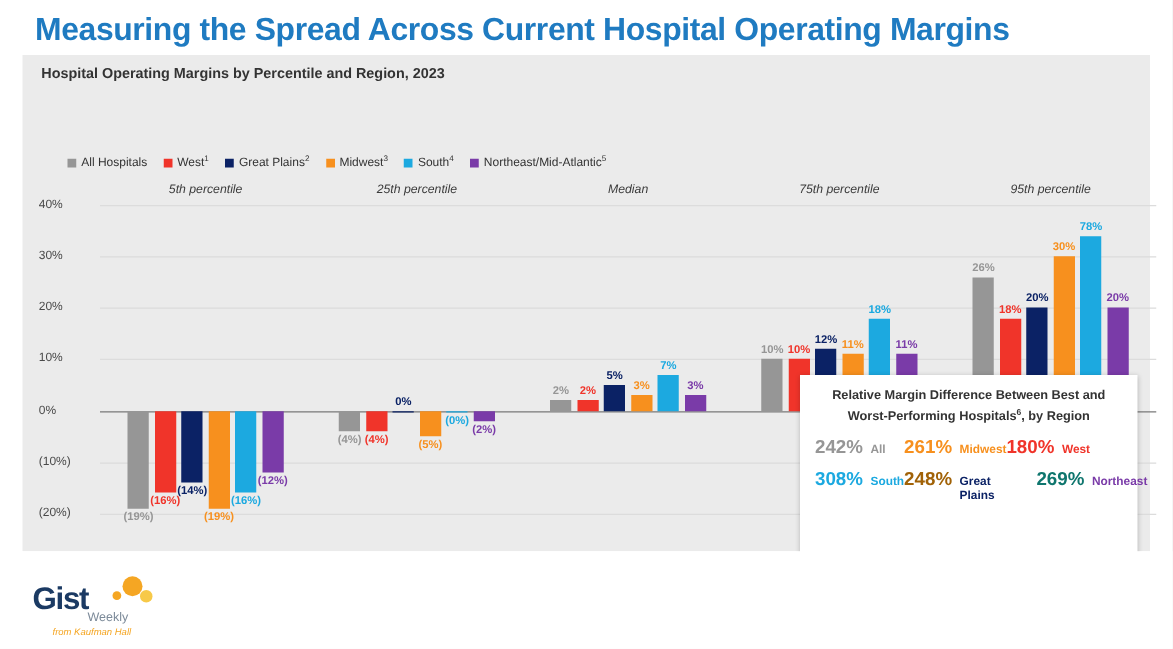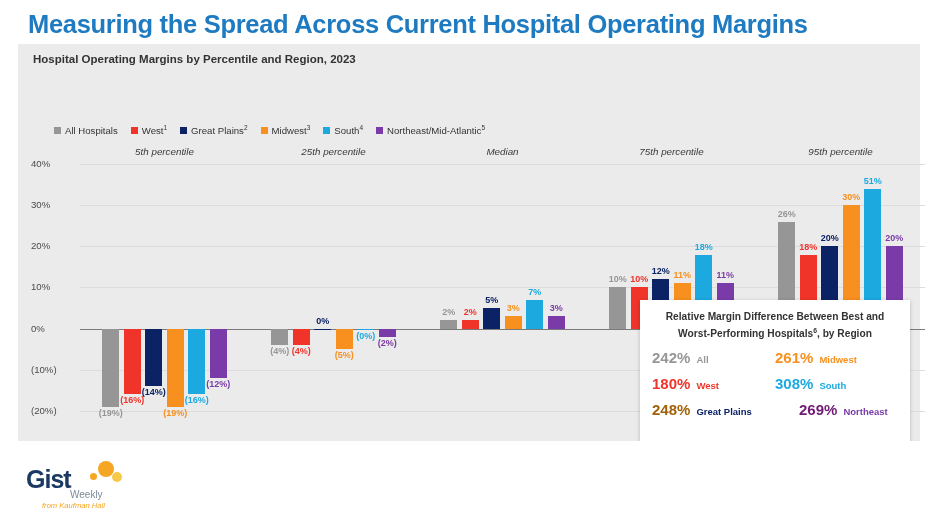--- a/index.html
+++ b/index.html
@@ -71,21 +71,21 @@
     box-shadow:0 1px 4px rgba(0,0,0,0.22);
   }
   .callout-title {
     margin:10px 14px 0 14px;
     font-size:10.2px; font-weight:bold; color:#333333;
     text-align:center; line-height:14px;
   }
   .callout-title sup { font-size:6.8px; }
   .callout-grid {
     margin:8px 12px 0 12px;
-    display:grid; grid-template-columns:1fr 1fr;
+    display:grid; grid-template-columns:1fr 1fr 1fr;
     row-gap:9px;
   }
   .callout-cell { display:flex; align-items:baseline; gap:6px; }
   .callout-pct { font-size:15px; font-weight:bold; }
   .callout-name { font-size:9.5px; font-weight:bold; }
 
   .footer { position:absolute; left:0; top:441px; width:938px; height:78px; background:#ffffff; }
   .logo { position:absolute; left:24px; top:18px; width:112px; height:52px; }
   .logo-gist { font-size:25px; font-weight:bold; color:#1B3A63; letter-spacing:-1px; position:absolute; left:2px; top:6px; }
   .logo-dot-a { position:absolute; left:74px; top:2px; width:16px; height:16px; border-radius:50%; background:#F5A623; }
@@ -199,21 +199,21 @@
       <div class="group-label" style="left: 760.5px; top: -18px;">95th percentile</div>
       <div class="bar" style="left: 698.25px; top: 57.6px; height: 106.971px; background: rgb(150, 150, 150);"></div>
       <div class="bar-value" style="left: 706.75px; color: rgb(150, 150, 150); top: 44.6px;">26%</div>
       <div class="bar" style="left: 719.75px; top: 90.5143px; height: 74.0571px; background: rgb(240, 52, 42);"></div>
       <div class="bar-value" style="left: 728.25px; color: rgb(240, 52, 42); top: 77.5143px;">18%</div>
       <div class="bar" style="left: 741.25px; top: 82.2857px; height: 82.2857px; background: rgb(11, 34, 101);"></div>
       <div class="bar-value" style="left: 749.75px; color: rgb(11, 34, 101); top: 69.2857px;">20%</div>
       <div class="bar" style="left: 762.75px; top: 41.1429px; height: 123.429px; background: rgb(247, 144, 30);"></div>
       <div class="bar-value" style="left: 771.25px; color: rgb(247, 144, 30); top: 28.1429px;">30%</div>
       <div class="bar" style="left: 784.25px; top: 24.6857px; height: 139.886px; background: rgb(28, 169, 224);"></div>
-      <div class="bar-value" style="left: 792.75px; color: rgb(28, 169, 224); top: 11.6857px;">51%</div>
+      <div class="bar-value" style="left: 792.75px; color: rgb(28, 169, 224); top: 11.6857px;">78%</div>
       <div class="bar" style="left: 805.75px; top: 82.2857px; height: 82.2857px; background: rgb(122, 59, 168);"></div>
       <div class="bar-value" style="left: 814.25px; color: rgb(122, 59, 168); top: 69.2857px;">20%</div>
     </div>
 </div>
 
 <div class="callout">
   <div class="callout-title">
     <span>Relative Margin Difference Between Best and</span><br>
     <span>Worst-Performing Hospitals</span><sup>6</sup><span>, by Region</span>
   </div>
@@ -232,21 +232,21 @@
       </div>
       <div class="callout-cell">
         <span class="callout-pct" style="color: rgb(28, 169, 224);">308%</span>
         <span class="callout-name" style="color: rgb(28, 169, 224);">South</span>
       </div>
       <div class="callout-cell">
         <span class="callout-pct" style="color: #a16207;">248%</span>
         <span class="callout-name" style="color: rgb(11, 34, 101);">Great Plains</span>
       </div>
       <div class="callout-cell">
-        <span class="callout-pct" style="color: #701a75; margin-left: 24px;">269%</span>
+        <span class="callout-pct" style="color: #0f766e; margin-left: 24px;">269%</span>
         <span class="callout-name" style="color: rgb(122, 59, 168);">Northeast</span>
       </div>
     </div>
 </div>
 
 <div class="footer">
   <div class="logo">
     <span class="logo-dot-a"></span>
     <span class="logo-dot-b"></span>
     <span class="logo-dot-c"></span>

